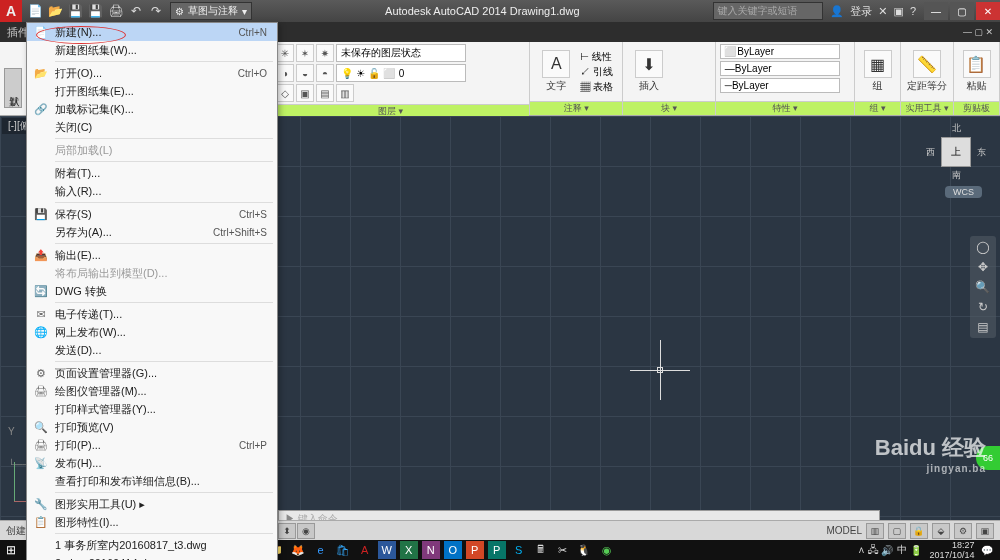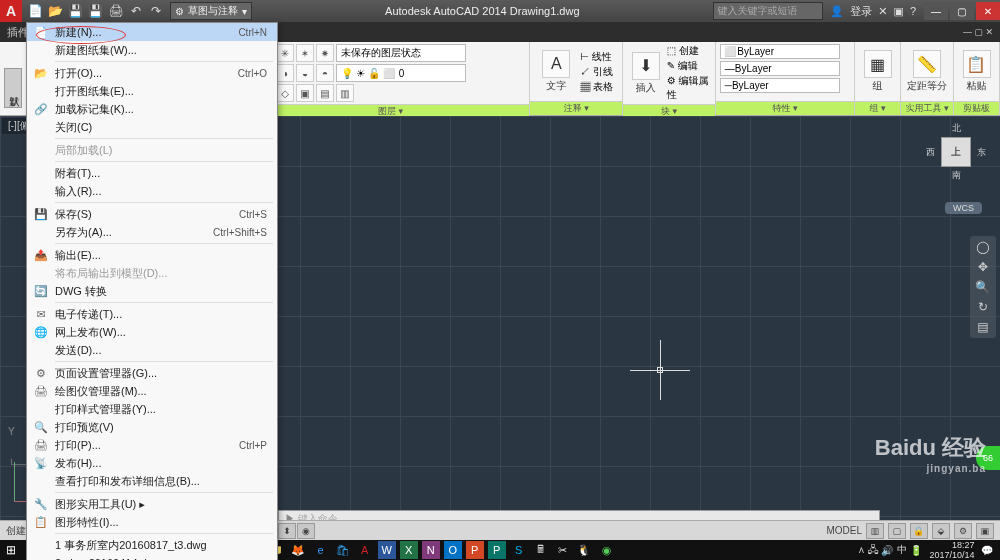--- a/index.html
+++ b/index.html
@@ -32,21 +32,21 @@
 
   .canvas-area { position: absolute; top: 116px; left: 0; right: 0; bottom: 40px; background: #2b3643;
     background-image: linear-gradient(#3a4654 1px, transparent 1px), linear-gradient(90deg, #3a4654 1px, transparent 1px);
     background-size: 50px 50px; }
   .ucs { position: absolute; left: 8px; bottom: 50px; color: #888; font-size: 10px; }
   .ucs-y { position: absolute; left: 14px; bottom: 18px; width: 1px; height: 40px; background: #6a7; }
   .ucs-x { position: absolute; left: 14px; bottom: 18px; width: 40px; height: 1px; background: #a66; }
   .viewcube { position: absolute; top: 6px; right: 14px; width: 60px; height: 60px; }
   .viewcube .cube { width: 30px; height: 30px; background: #ddd; border: 1px solid #999; position: absolute; top: 15px; left: 15px; display: flex; align-items: center; justify-content: center; font-size: 10px; }
   .vc-dir { position: absolute; font-size: 9px; color: #ccc; }
-  .wcs { position: absolute; top: 70px; right: 18px; background: #5a6a7a; color: #ddd; font-size: 9px; padding: 1px 8px; border-radius: 4px; margin-top: 16px; }
+  .wcs { position: absolute; top: 70px; right: 18px; background: #5a6a7a; color: #ddd; font-size: 9px; padding: 1px 8px; border-radius: 4px; }
   .navbar { position: absolute; right: 4px; top: 120px; width: 26px; background: rgba(80,90,100,.6); border-radius: 3px; padding: 4px 0; display: flex; flex-direction: column; align-items: center; gap: 6px; }
   .navbar span { color: #ccc; font-size: 12px; }
   .cursor { position: absolute; bottom: 120px; right: 310px; width: 60px; height: 60px; }
   .cursor::before { content: ''; position: absolute; left: 30px; top: 0; width: 1px; height: 60px; background: #ddd; }
   .cursor::after { content: ''; position: absolute; top: 30px; left: 0; height: 1px; width: 60px; background: #ddd; }
   .cursor .box { position: absolute; left: 27px; top: 27px; width: 6px; height: 6px; border: 1px solid #ddd; }
   .cmdline { position: absolute; left: 278px; bottom: 32px; right: 120px; height: 18px; background: #e8e8e8; border: 1px solid #999; font-size: 10px; color: #888; padding: 1px 6px; }
 
   .file-menu { position: absolute; top: 22px; left: 26px; width: 252px; background: #f8f8f8; border: 1px solid #888; box-shadow: 2px 2px 6px rgba(0,0,0,.3); z-index: 50; }
   .fm-row { display: flex; align-items: center; height: 18px; font-size: 11px; color: #222; }
@@ -167,25 +167,20 @@
     </div>
     <div class="ribgrp-title">注释 ▾</div>
   </div>
 
   <div class="ribgrp" style="width:100px">
     <div class="ribgrp-body">
       <div class="rbig">
           <div class="icon">⬇</div>
           <span>插入</span>
         </div>
-      <div style="display:flex; flex-direction:column; gap:1px; font-size:10px">
-        <span>⬚ <span>创建</span></span>
-        <span>✎ <span>编辑</span></span>
-        <span>⚙ <span>编辑属性</span></span>
-      </div>
     </div>
     <div class="ribgrp-title">块 ▾</div>
   </div>
 
   <div class="ribgrp" style="width:150px">
     <div class="ribgrp-body" style="flex-direction:column; gap:2px; align-items:stretch">
       <div class="bylayer">⬜ <span>ByLayer</span></div>
       <div class="bylayer">— <span>ByLayer</span></div>
       <div class="bylayer">─ <span>ByLayer</span></div>
     </div>

